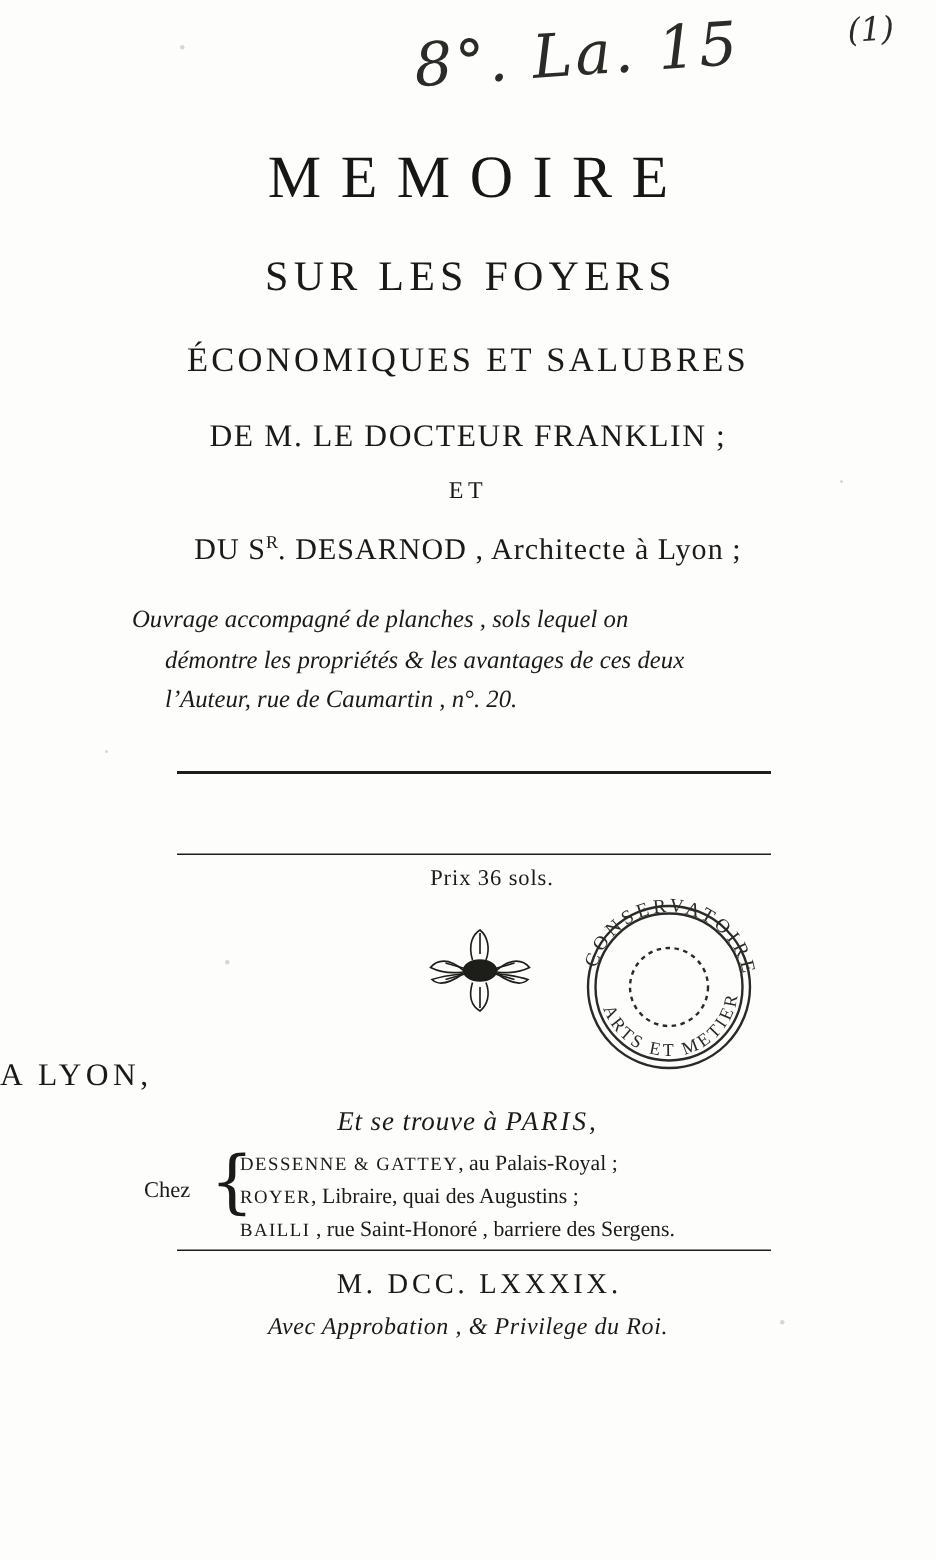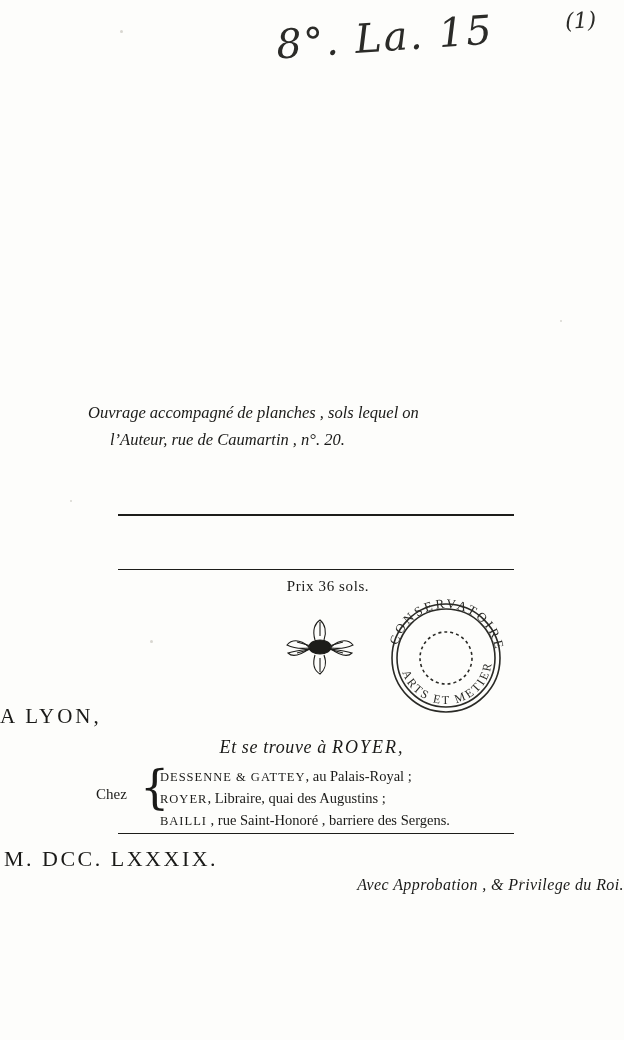--- a/index.html
+++ b/index.html
@@ -195,52 +195,61 @@
   .sellers ul {
     margin: 0;
     padding: 0 0 0 64px;
     list-style: none;
   }
   .sellers li { white-space: nowrap; }
   .sc { font-size: 12.5px; letter-spacing: 1px; }
 
   .year {
     position: absolute;
-    left: 4px; right: 0;
-    text-align: left;
-    font-size: 22px;
+    left: 15px; right: 0;
+    text-align: center;
+    font-size: 19px;
     letter-spacing: 2.5px;
   }
   .approb {
     position: absolute;
     left: 0; right: 0;
-    text-align: right;
+    text-align: center;
     font-style: italic;
     font-size: 16px;
     letter-spacing: 0.4px;
   }
 
   .speck {
     position: absolute;
     background: #b9b6ad;
     border-radius: 50%;
     opacity: .55;
   }
 </style>
 </head>
 <body>
 
 <div class="page">
 
   <div class="hand-shelfmark">8°. La. 15</div>
   <div class="hand-pagenum">(1)</div>
 
+  <div class="title-block">
+    <div class="t-main">MEMOIRE</div>
+    <div class="t-sub1">SUR LES FOYERS</div>
+    <div class="t-sub2">ÉCONOMIQUES ET SALUBRES</div>
+    <div class="t-sub3">DE M. LE DOCTEUR FRANKLIN ;</div>
+    <div class="t-et">ET</div>
+    <div class="t-sub4"><span>DU S</span><span class="sup">R</span><span>. DESARNOD , Architecte à Lyon ;</span></div>
+  </div>
 
   <div class="blurb">
     <div class="l1">Ouvrage accompagné de planches , sols lequel on</div>
+    <div class="l2">démontre les propriétés &amp; les avantages de ces deux</div>
     <div class="l4">l’Auteur, rue de Caumartin , n°. 20.</div>
   </div>
 
   <div class="rule" style="top:514px;"></div>
 
 
   <div class="rule thin" style="top:569px;"></div>
 
   <div class="price" style="top:578px;padding-left:32px;">Prix 36 sols.</div>
 
@@ -276,21 +285,21 @@
       </text>
       <text font-family="Liberation Serif, serif" font-size="12" letter-spacing="2.2" fill="#2a2a26">
         <textPath href="#arcBot" startOffset="10%">ARTS ET METIERS</textPath>
       </text>
     </svg>
   </div>
 
   <div class="imprint-city" style="top:704px;">A LYON,</div>
   <div class="imprint-found" style="top:737px;">
     <span>Et se trouve à</span>
-    <span class="paris">ROYER,</span>
+    <span class="paris">PARIS,</span>
   </div>
 
   <div class="sellers">
     <span class="chez">Chez</span>
     <span class="brace">{</span>
     <ul>
       <li><span class="sc">DESSENNE &amp; GATTEY</span><span>, au Palais-Royal ;</span></li>
       <li><span class="sc">ROYER</span><span>, Libraire, quai des Augustins ;</span></li>
       <li><span class="sc">BAILLI</span><span> , rue Saint-Honoré , barriere des Sergens.</span></li>
     </ul>

